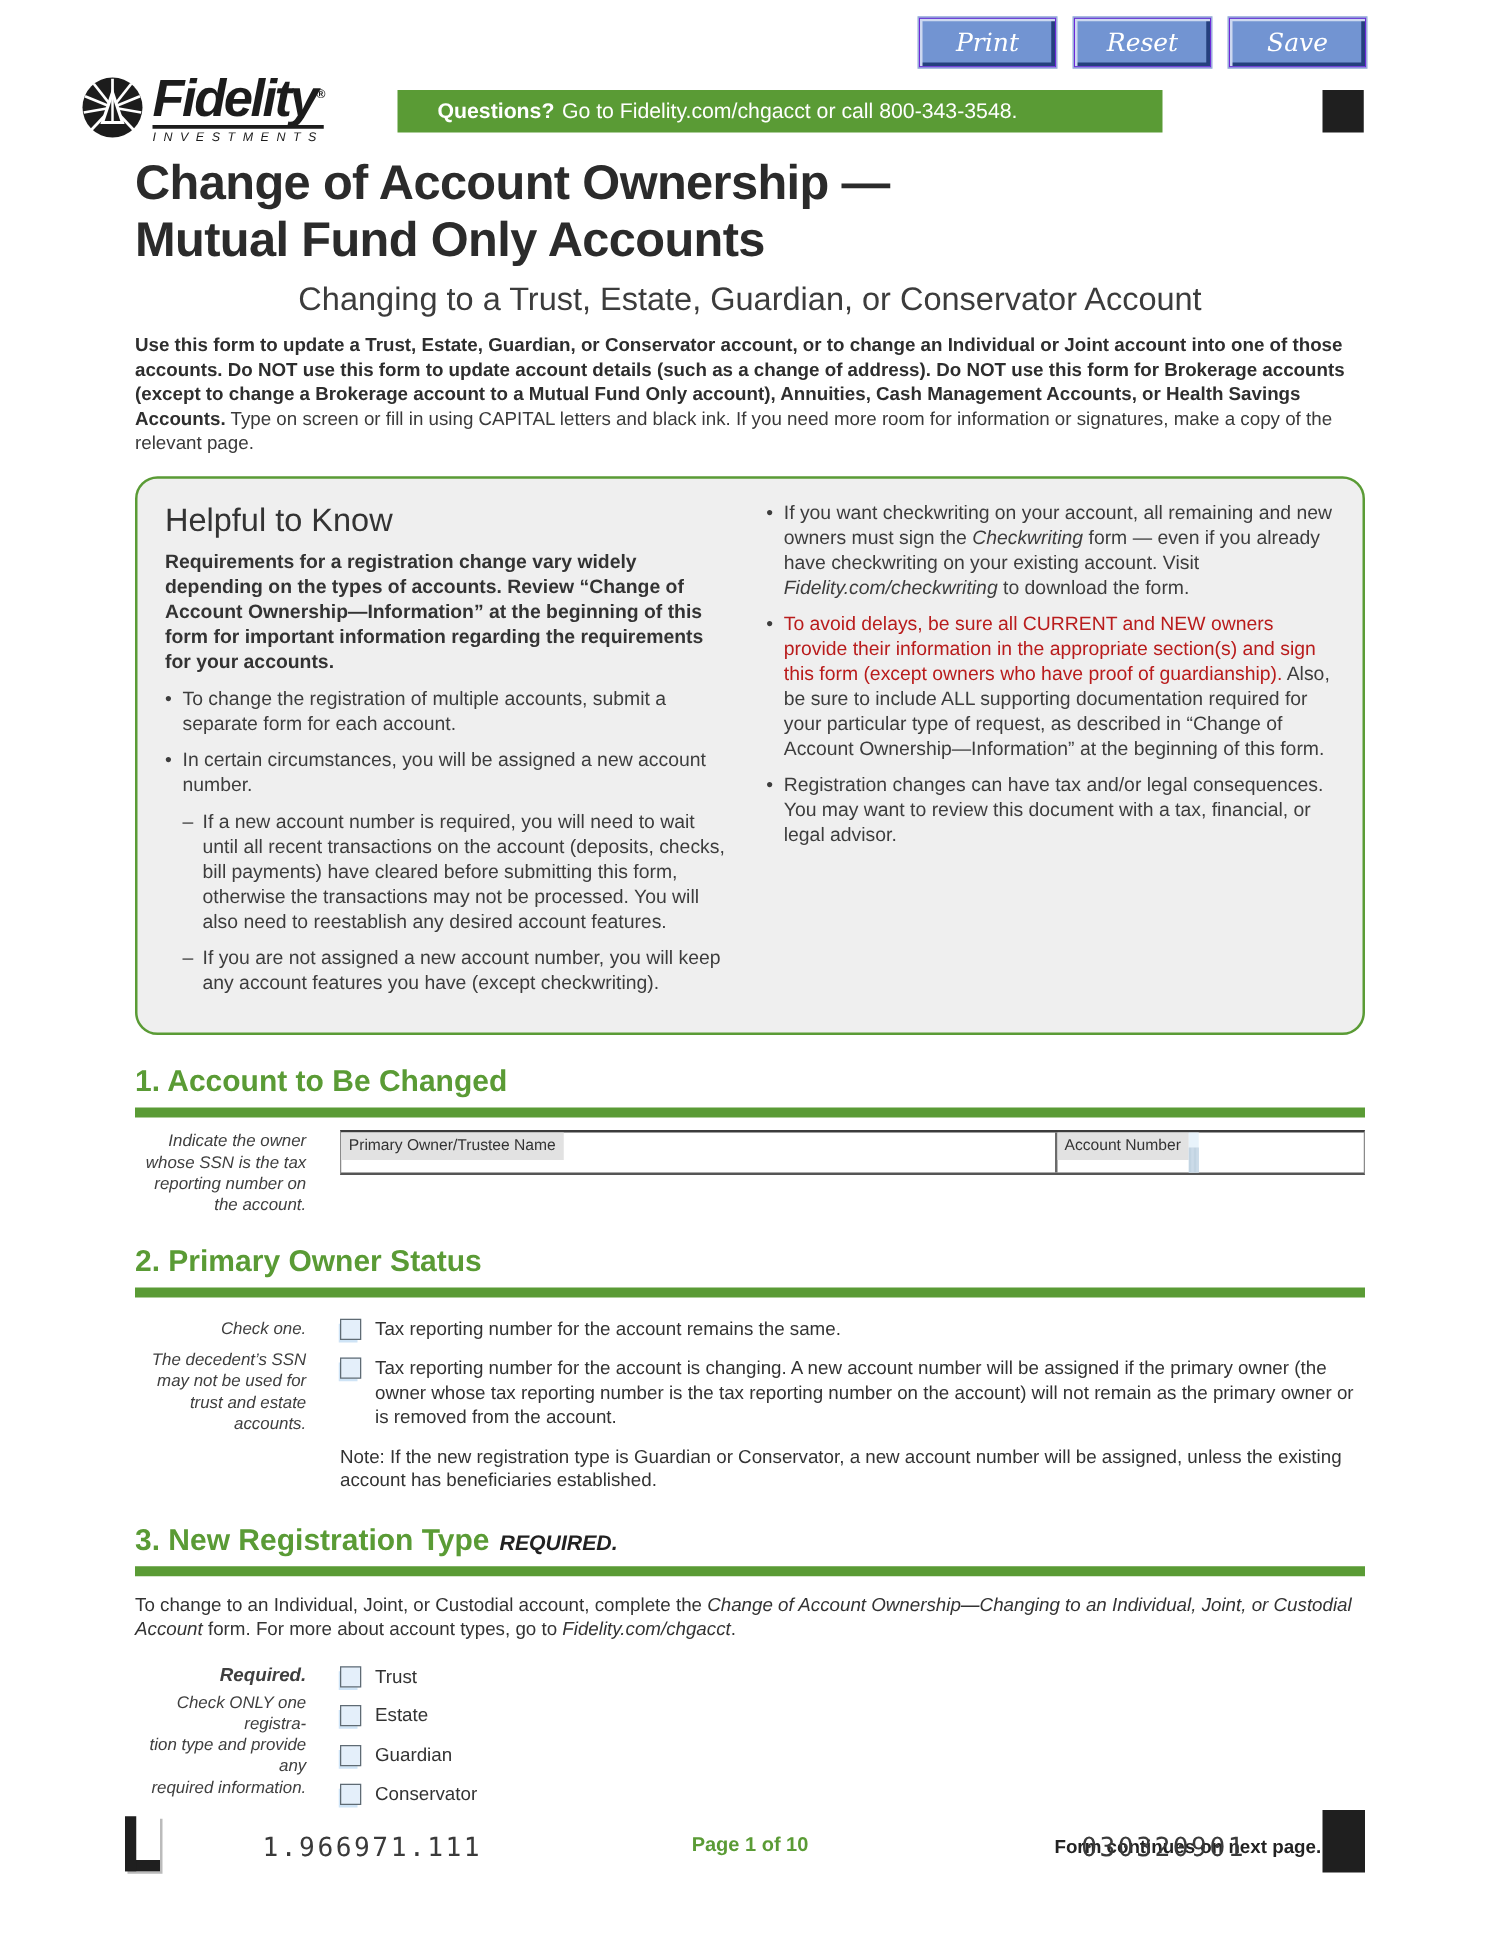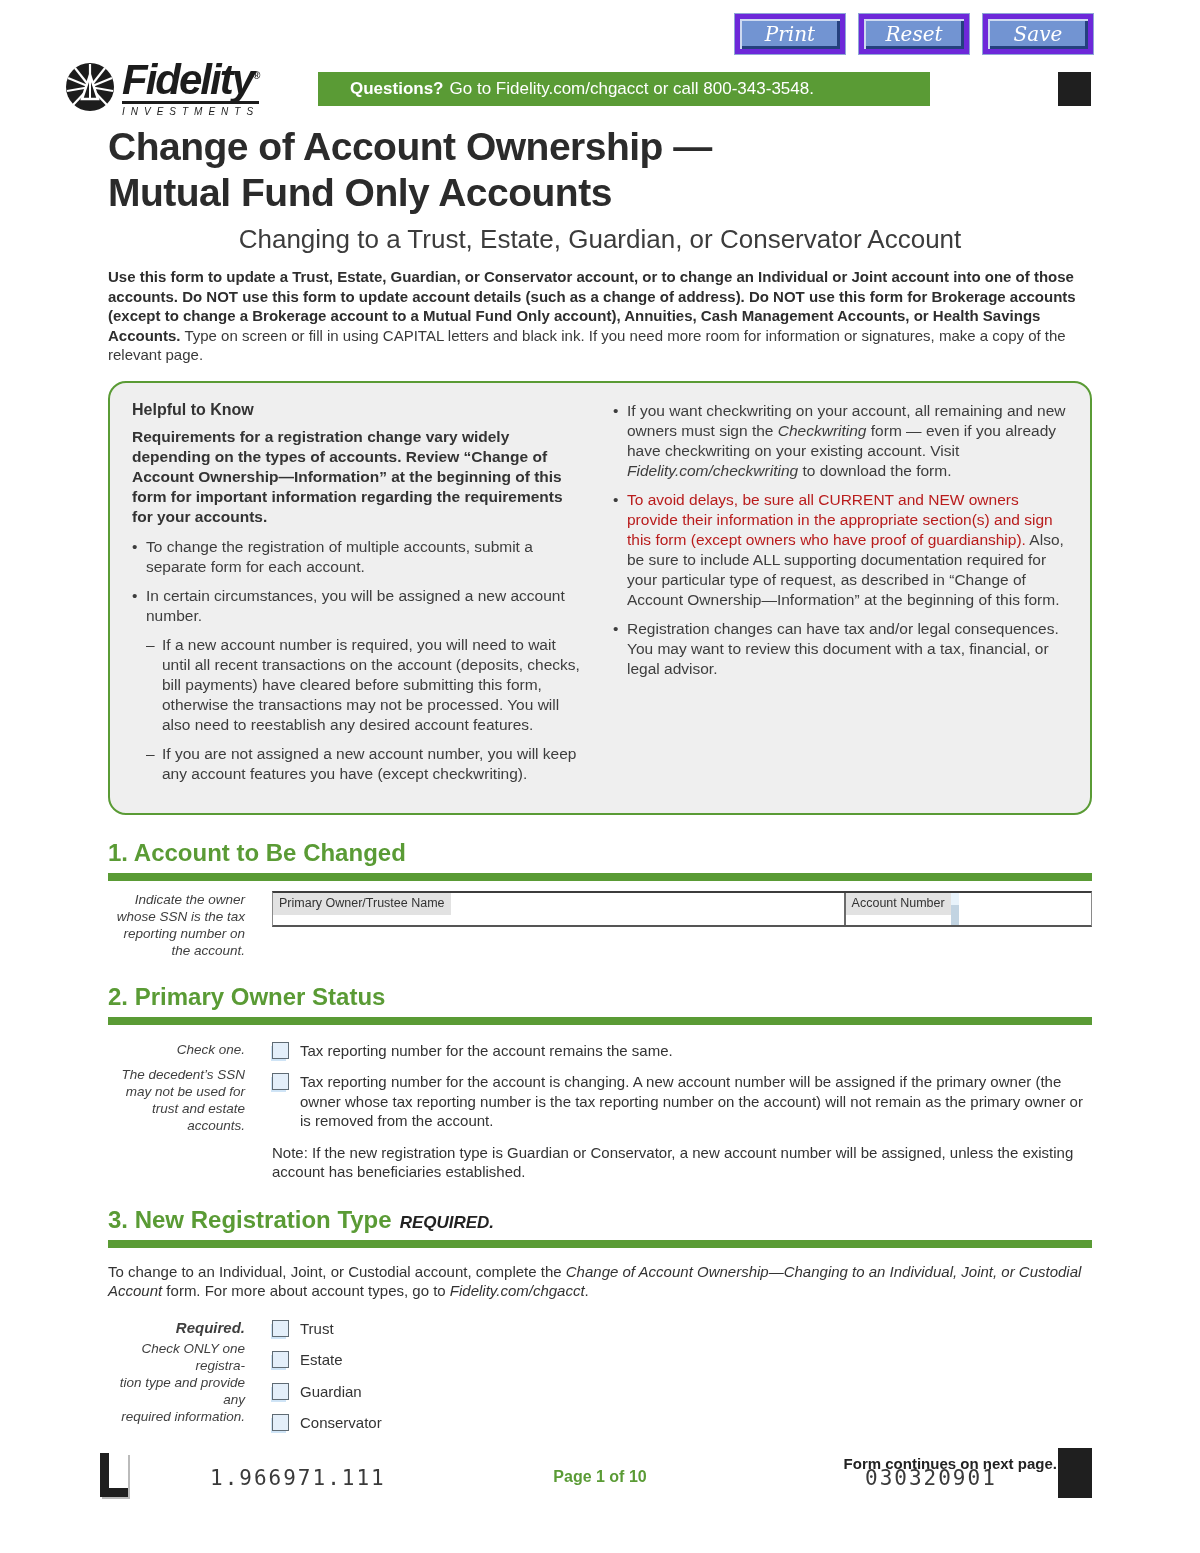--- a/index.html
+++ b/index.html
@@ -4,21 +4,21 @@
 <style>
   * { margin:0; padding:0; box-sizing:border-box; }
   html,body { background:#ffffff; }
   body { font-family:"Liberation Sans", sans-serif; color:#3d3d3d; }
   .page { position:relative; width:1200px; height:1553px; background:#fff; overflow:hidden; }
 
   
   .toolbar { position:absolute; top:14px; left:735px; display:flex; gap:14px; }
   .pdf-btn {
     width:110px; height:40px; background:#7294d2;
-    border:5px solid #6d28d9; outline:1px solid #8fa7d6;
+    border:1px solid #6d28d9; outline:1px solid #8fa7d6;
     box-shadow: inset 2px 2px 0 #cdd9f0, inset -3px -3px 0 #24407e;
     color:#fff; font-family:"DejaVu Serif", serif; font-style:italic; font-size:20px;
     display:flex; align-items:center; justify-content:center; cursor:pointer;
   }
 
   
   .logo { position:absolute; top:56px; left:64px; display:flex; align-items:center; }
   .logo-mark { width:52px; height:52px; margin-right:6px; }
   .logo-text { display:flex; flex-direction:column; }
   .logo-name { font-size:42px; font-weight:800; font-style:italic; color:#1c1c1c; letter-spacing:-2px; line-height:40px; }
@@ -31,21 +31,21 @@
   
   .content { position:absolute; top:124px; left:108px; width:984px; }
   .title { font-size:39px; line-height:46px; font-weight:700; color:#2b2b2b; letter-spacing:-0.5px; }
   .subtitle { font-size:26px; color:#3c3c3c; margin-top:8px; font-weight:400;text-align:center; }
   .intro { margin-top:12px; font-size:15px; line-height:19.5px; color:#3a3a3a; }
   .intro .b { font-weight:700; color:#2e2e2e; }
 
   
   .helpbox { margin-top:16px; background:#efefef; border:2px solid #5a9b35; border-radius:18px; padding:18px 22px 20px 22px; display:flex; gap:26px; }
   .hcol { width:50%; }
-  .helpbox h3 { font-size:16px; font-weight:700; color:#333; margin-bottom:8px; }
+  .helpbox h3 { font-size:26px; font-weight:400; color:#333; margin-bottom:8px; }
   .hlead { font-size:15.5px; line-height:20px; font-weight:700; color:#333; margin-bottom:10px; }
   .hbullet { display:flex; font-size:15.5px; line-height:20px; margin-bottom:9px; }
   .hbullet .mk { width:14px; flex-shrink:0; }
   .hsub { display:flex; font-size:15.5px; line-height:20px; margin:0 0 9px 14px; }
   .hsub .mk { width:16px; flex-shrink:0; }
   .hb { font-weight:400; color:#b91c1c; }
   .it { font-style:italic; }
 
   
   .sec-head { font-size:24px; font-weight:700; color:#5a9b35; margin-top:24px; }

